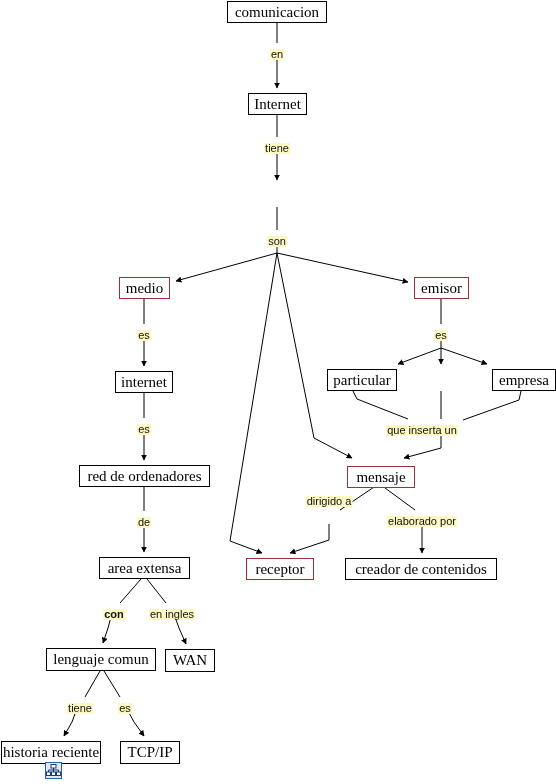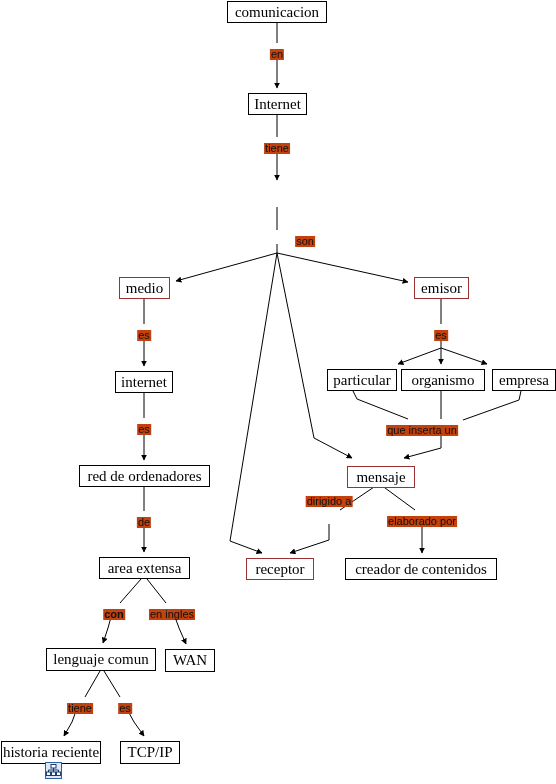--- a/index.html
+++ b/index.html
@@ -40,21 +40,21 @@
   }
   .node.red {
     border-color: #993333;
   }
   .link-label {
     position: absolute;
     font-family: "Liberation Sans", sans-serif;
     font-size: 11px;
     line-height: 1;
     color: #111111;
-    background: #c2410c;
+    background: #fef9c3;
     white-space: nowrap;
     text-align: center;
     transform: translateX(-50%);
     padding: 0 1px;
     z-index: 4;
   }
   .map-icon {
     position: absolute;
     width: 17px;
     height: 17px;
@@ -178,35 +178,34 @@
       <polyline points="128,711 134,722 144,736" fill="none" stroke="#000" stroke-width="1" marker-end="url(#arrow)"></polyline>
     </g>
   </svg>
 
   <div class="node" style="left:227px; top:1px;   width:100px; height:22px;">comunicacion</div>
   <div class="node" style="left:248px; top:93px;  width:59px;  height:22px;">Internet</div>
   <div class="node red" style="left:119px; top:277px; width:51px;  height:22px;">medio</div>
   <div class="node red" style="left:414px; top:277px; width:55px;  height:22px;">emisor</div>
   <div class="node" style="left:115px; top:371px; width:58px;  height:22px;">internet</div>
   <div class="node" style="left:327px; top:369px; width:70px;  height:22px;">particular</div>
-  <div class="node" style="left:401px; top:369px; width:84px;  height:22px;">organismo</div>
   <div class="node" style="left:492px; top:369px; width:64px;  height:22px;">empresa</div>
   <div class="node" style="left:79px;  top:465px; width:131px; height:22px;">red de ordenadores</div>
   <div class="node red" style="left:347px; top:466px; width:68px;  height:22px;">mensaje</div>
   <div class="node" style="left:99px;  top:557px; width:91px;  height:22px;">area extensa</div>
   <div class="node red" style="left:246px; top:558px; width:68px;  height:22px;">receptor</div>
   <div class="node" style="left:345px; top:558px; width:152px; height:22px;">creador de contenidos</div>
   <div class="node" style="left:46px;  top:648px; width:110px; height:23px;">lenguaje comun</div>
   <div class="node" style="left:165px; top:649px; width:50px;  height:23px;">WAN</div>
   <div class="node" style="left:1px;   top:741px; width:100px; height:23px;">historia reciente</div>
   <div class="node" style="left:120px; top:741px; width:60px;  height:23px;">TCP/IP</div>
 
   <div class="link-label" style="left:277px; top:49px;">en</div>
   <div class="link-label" style="left:277px; top:143px;">tiene</div>
-  <div class="link-label" style="left:277px; top:236px;margin-left:28px;">son</div>
+  <div class="link-label" style="left:277px; top:236px;">son</div>
   <div class="link-label" style="left:144px; top:330px;">es</div>
   <div class="link-label" style="left:441px; top:330px;">es</div>
   <div class="link-label" style="left:144px; top:424px;">es</div>
   <div class="link-label" style="left:422px; top:425px;">que inserta un</div>
   <div class="link-label" style="left:144px; top:517px;">de</div>
   <div class="link-label" style="left:329px; top:496px;">dirigido a</div>
   <div class="link-label" style="left:422px; top:516px;">elaborado por</div>
   <div class="link-label" style="left:114px; top:609px;font-weight:bold;">con</div>
   <div class="link-label" style="left:172px; top:609px;">en ingles</div>
   <div class="link-label" style="left:80px;  top:703px;">tiene</div>

